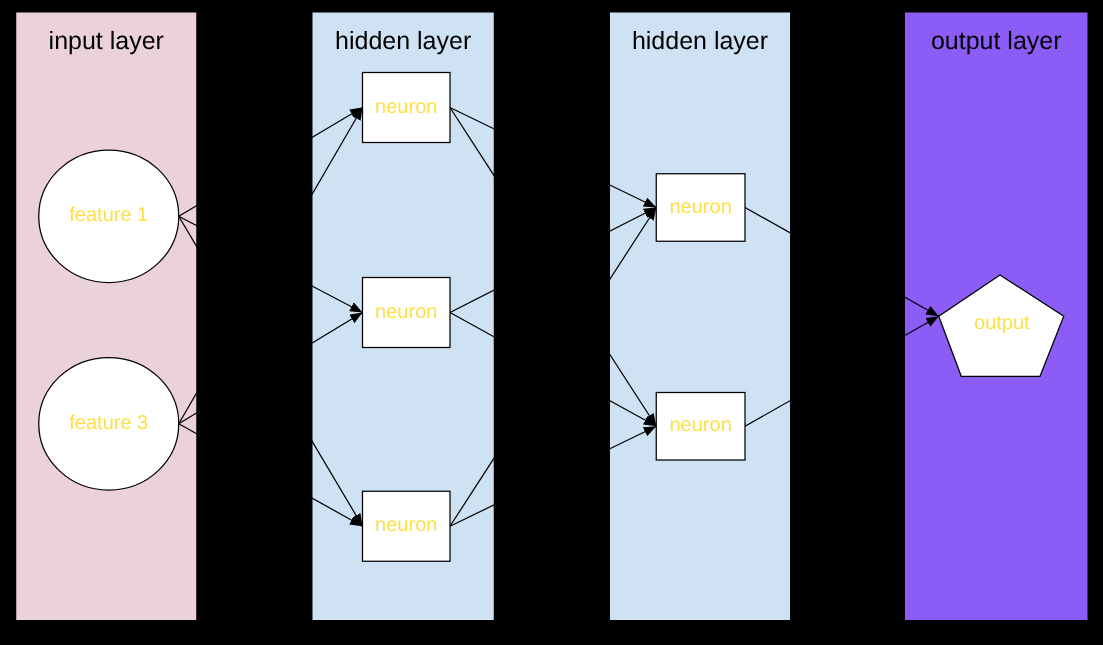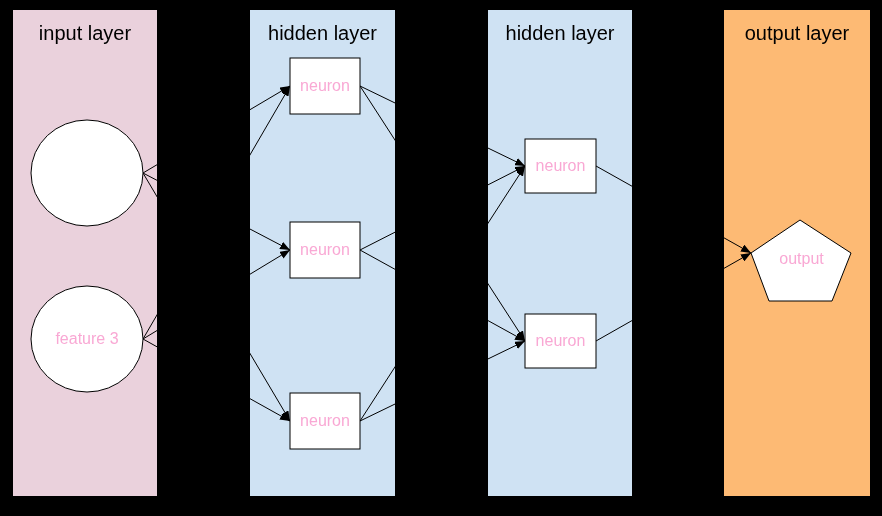--- a/index.html
+++ b/index.html
@@ -42,21 +42,21 @@
     height: 516px;
     pointer-events: none;
   }
   .node-label {
     position: absolute;
     display: flex;
     align-items: center;
     justify-content: center;
     font-size: 16px;
     line-height: 18px;
-    color: #f9a8d4;
+    color: #fde047;
     white-space: nowrap;
   }
   #label-feature1 { left: 31px;  top: 120px; width: 112px; height: 106px; }
   #label-feature2 { left: 31px;  top: 286px; width: 112px; height: 106px; }
   #label-n11      { left: 290px; top: 58px;  width: 70px;  height: 56px; }
   #label-n12      { left: 290px; top: 222px; width: 70px;  height: 56px; }
   #label-n13      { left: 290px; top: 393px; width: 70px;  height: 56px; }
   #label-n21      { left: 525px; top: 139px; width: 71px;  height: 54px; }
   #label-n22      { left: 525px; top: 314px; width: 71px;  height: 54px; }
   #label-output   { left: 751px; top: 234px; width: 101px; height: 50px; }
@@ -68,21 +68,21 @@
 
   <div class="panel" id="panel-input" style="background: rgb(234, 209, 220);">
     <span class="panel-title">input layer</span>
   </div>
   <div class="panel" id="panel-hidden1" style="background: rgb(207, 226, 243);">
     <span class="panel-title">hidden layer</span>
   </div>
   <div class="panel" id="panel-hidden2" style="background: rgb(207, 226, 243);">
     <span class="panel-title">hidden layer</span>
   </div>
-  <div class="panel" id="panel-output" style="background: #fdba74;">
+  <div class="panel" id="panel-output" style="background: #8b5cf6;">
     <span class="panel-title">output layer</span>
   </div>
 
   <svg class="wires" viewBox="0 0 882 516">
     <defs>
       <marker id="arrow" viewBox="0 0 10 8" refX="10" refY="4" markerWidth="10" markerHeight="8" orient="auto" markerUnits="userSpaceOnUse">
         <path d="M0,0 L10,4 L0,8 Z" fill="#000000"></path>
       </marker>
     </defs>
 
@@ -108,20 +108,21 @@
       <ellipse cx="87" cy="339" rx="56" ry="53"></ellipse>
       <rect x="290" y="58" width="70" height="56"></rect>
       <rect x="290" y="222" width="70" height="56"></rect>
       <rect x="290" y="393" width="70" height="56"></rect>
       <rect x="525" y="139" width="71" height="54"></rect>
       <rect x="525" y="314" width="71" height="54"></rect>
       <polygon points="800,220 851,253 832,301 769,301 751,253"></polygon>
     </g>
   </svg>
 
+  <div class="node-label" id="label-feature1">feature 1</div>
   <div class="node-label" id="label-feature2">feature 3</div>
   <div class="node-label" id="label-n11">neuron</div>
   <div class="node-label" id="label-n12">neuron</div>
   <div class="node-label" id="label-n13">neuron</div>
   <div class="node-label" id="label-n21">neuron</div>
   <div class="node-label" id="label-n22">neuron</div>
   <div class="node-label" id="label-output">output</div>
 
 </div>
 

